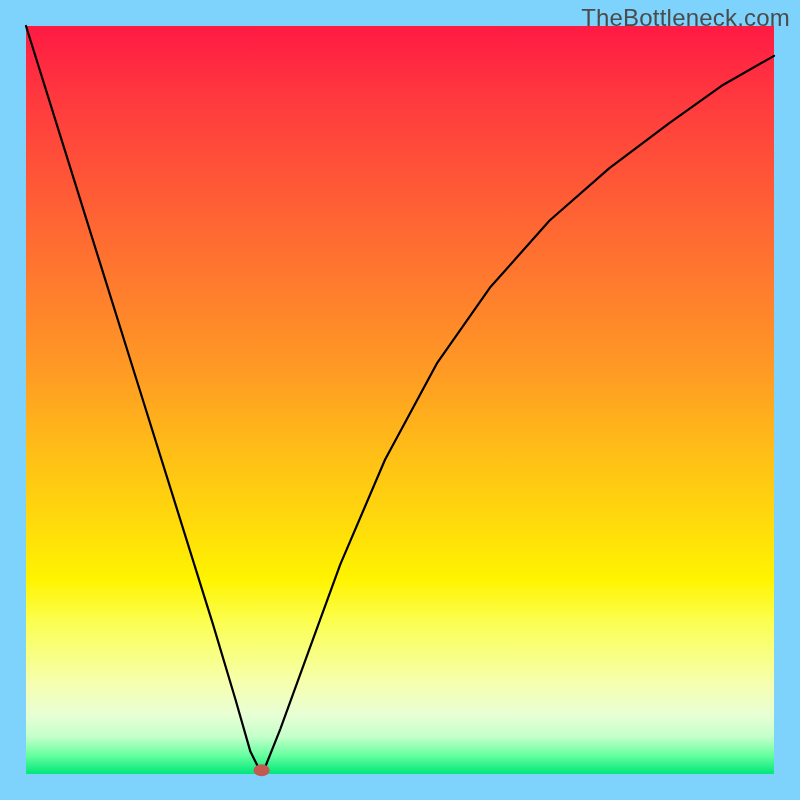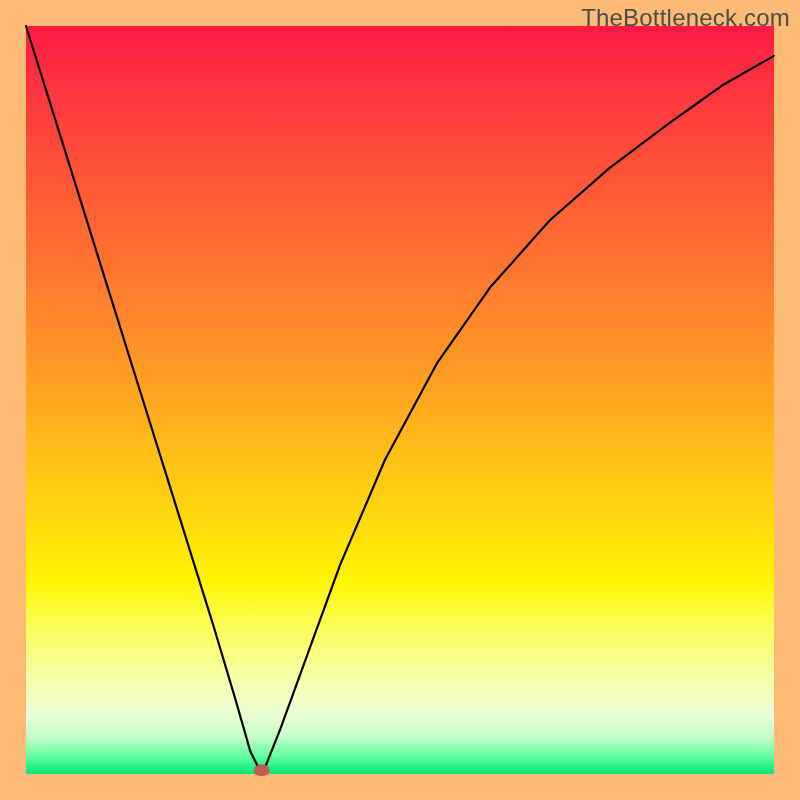--- a/index.html
+++ b/index.html
@@ -8,21 +8,21 @@
     width: 800px;
     height: 800px;
     background: #000;
     overflow: hidden;
     font-family: Arial, Helvetica, sans-serif;
   }
   .frame {
     position: relative;
     width: 800px;
     height: 800px;
-    background: #fdba74;
+    background: #7dd3fc;
   }
   .watermark {
     position: absolute;
     top: 4px;
     right: 10px;
     color: #4b4b4b;
     font-size: 24px;
     font-weight: 400;
     letter-spacing: 0.2px;
   }

